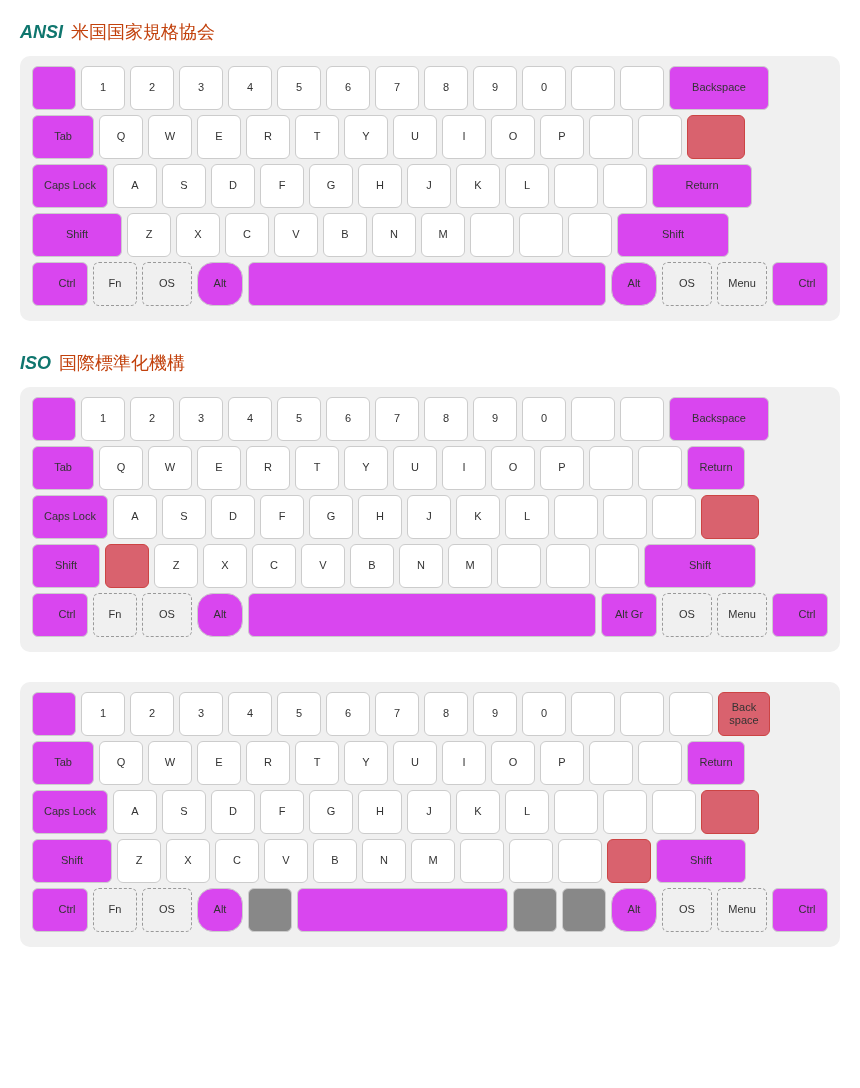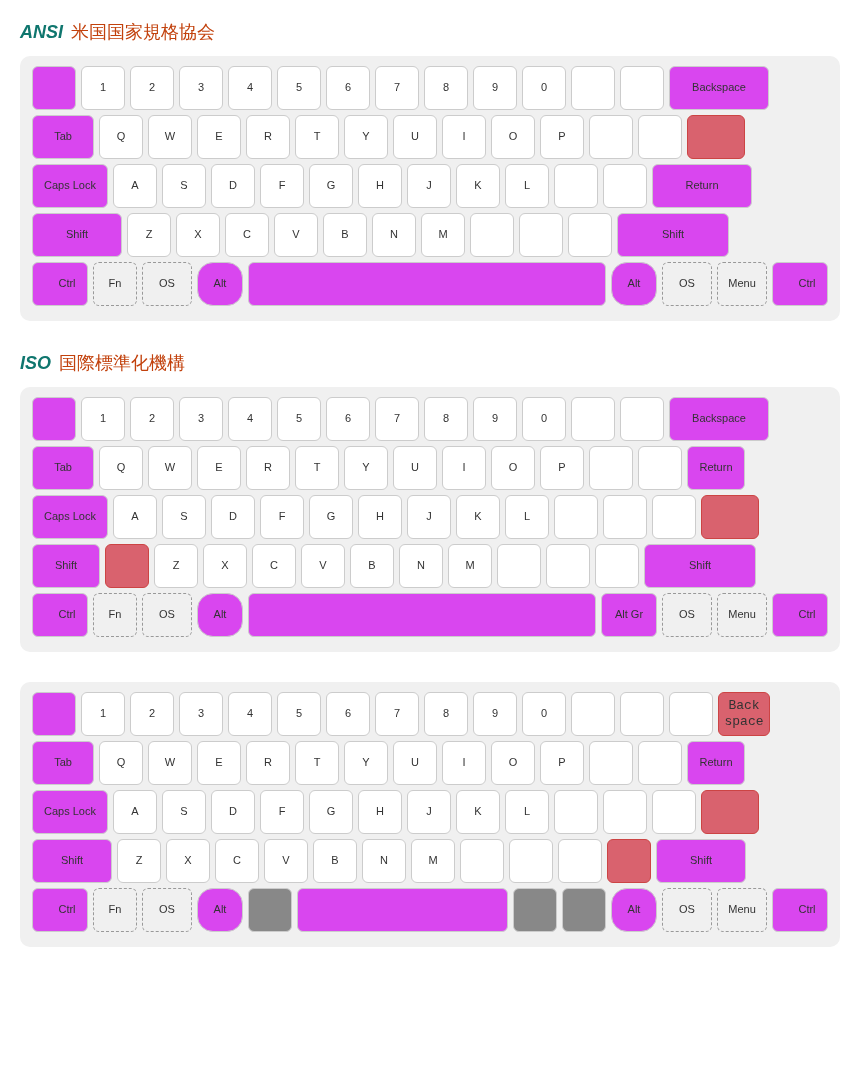--- a/index.html
+++ b/index.html
@@ -74,21 +74,21 @@
     .key.w-shift-r-jis { width: 90px; min-width: 90px; }
     .key.w-ctrl { width: 56px; min-width: 56px; padding-left: 16px; }
     .key.w-fn { width: 44px; min-width: 44px; text-align: center; }
     .key.w-os { width: 50px; min-width: 50px; text-align: right; }
     .key.w-alt { width: 46px; min-width: 46px; border-radius: 16px; }
     .key.w-space { flex: 1; }
     .key.w-backspace { width: 100px; min-width: 100px; }
     .key.w-return-ansi { width: 100px; min-width: 100px; }
     .key.w-menu { width: 50px; min-width: 50px; }
     .key.w-altgr { width: 56px; min-width: 56px; }
-    .key.small-text { font-size: 13px; font-family: Liberation Mono, monospace; }
+    .key.small-text { font-size: 11px; }
   </style>
 </head>
 <body>
 
 <div class="section">
   <div class="section-title">
     <span class="std">ANSI</span><span class="desc">米国国家規格協会</span>
   </div>
   <div class="keyboard">
     

